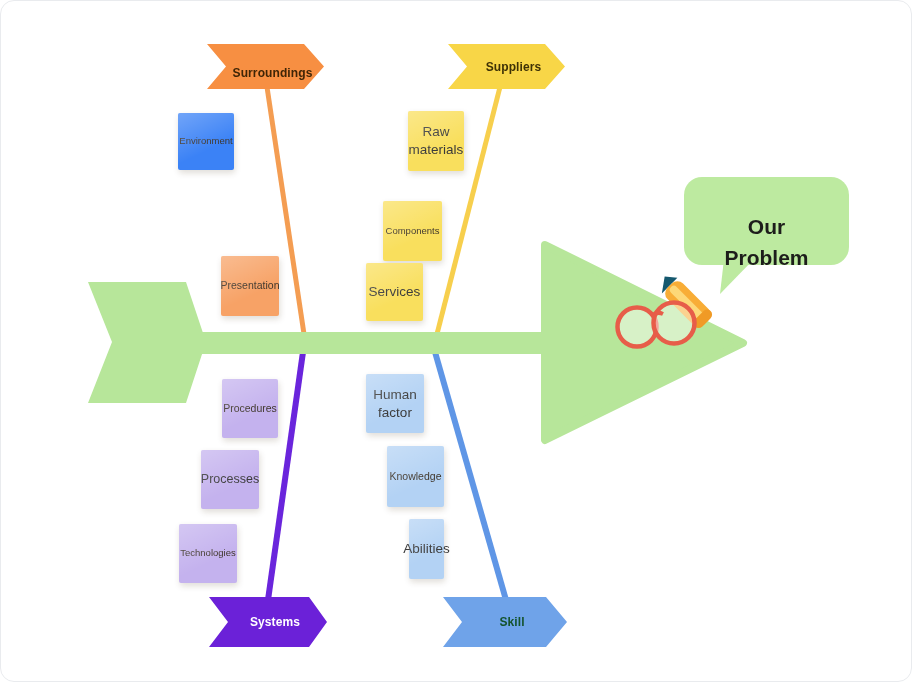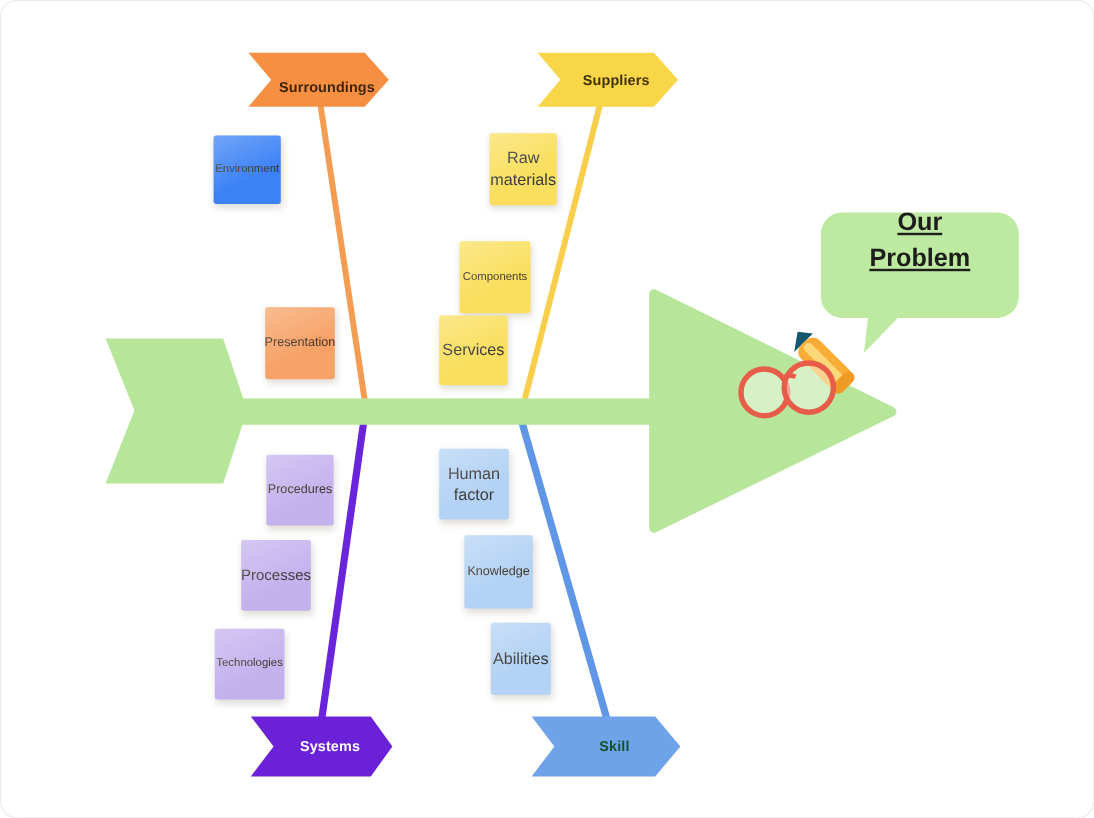--- a/index.html
+++ b/index.html
@@ -17,23 +17,23 @@
   .n-sm{font-size:9.5px;}
   .n-md{font-size:10.5px;}
   .n-ml{font-size:12.5px;color:#3a3a3a;}
   .n-lg{font-size:13.5px;color:#3a3a3a;}
 
   
   .cat-label{position:absolute;display:flex;align-items:center;justify-content:center;
         font-weight:bold;font-size:12px;letter-spacing:.1px;padding-left:14px;box-sizing:border-box;}
 
   
-  .bubble-text{position:absolute;left:683px;top:170px;width:165px;height:88px;
-        display:flex;align-items:flex-start;justify-content:center;text-align:center;
-        font-weight:bold;font-size:21px;line-height:1.45;text-decoration:underline;}
+  .bubble-text{position:absolute;left:683px;top:184px;width:165px;height:88px;
+        display:flex;align-items:flex-end;justify-content:center;text-align:center;
+        font-weight:bold;font-size:21px;line-height:1.45;}
   .bubble-text span{display:block;width:112px;}
 </style>
 </head>
 <body>
 
 <div class="frame">
 
   <svg class="fishbone" width="912" height="682" viewBox="0 0 912 682">
 
     <line x1="266" y1="86" x2="303" y2="333" stroke-width="5" stroke="#f49d52"></line>
@@ -84,15 +84,15 @@
   <div class="note n-lg" style="left: 407px; top: 110px; width: 56px; height: 60px; background: rgb(249, 223, 93);">Raw materials</div>
   <div class="note n-sm" style="left: 382px; top: 200px; width: 59px; height: 60px; background: rgb(249, 223, 93);">Components</div>
   <div class="note n-lg" style="left: 365px; top: 262px; width: 57px; height: 58px; background: rgb(249, 223, 93);">Services</div>
 
   <div class="note n-md" style="left: 221px; top: 378px; width: 56px; height: 59px; background: rgb(196, 178, 238);">Procedures</div>
   <div class="note n-ml" style="left: 200px; top: 449px; width: 58px; height: 59px; background: rgb(196, 178, 238);">Processes</div>
   <div class="note n-sm" style="left: 178px; top: 523px; width: 58px; height: 59px; background: rgb(196, 178, 238);">Technologies</div>
 
   <div class="note n-lg" style="left: 365px; top: 373px; width: 58px; height: 59px; background: rgb(179, 210, 244);">Human factor</div>
   <div class="note n-md" style="left: 386px; top: 445px; width: 57px; height: 61px; background: rgb(179, 210, 244);">Knowledge</div>
-  <div class="note n-lg" style="left: 408px; top: 518px; width: 50px; height: 60px; background: rgb(179, 210, 244);">Abilities</div>
+  <div class="note n-lg" style="left: 408px; top: 518px; width: 35px; height: 60px; background: rgb(179, 210, 244);">Abilities</div>
 
 </div>
 
 </body></html>

